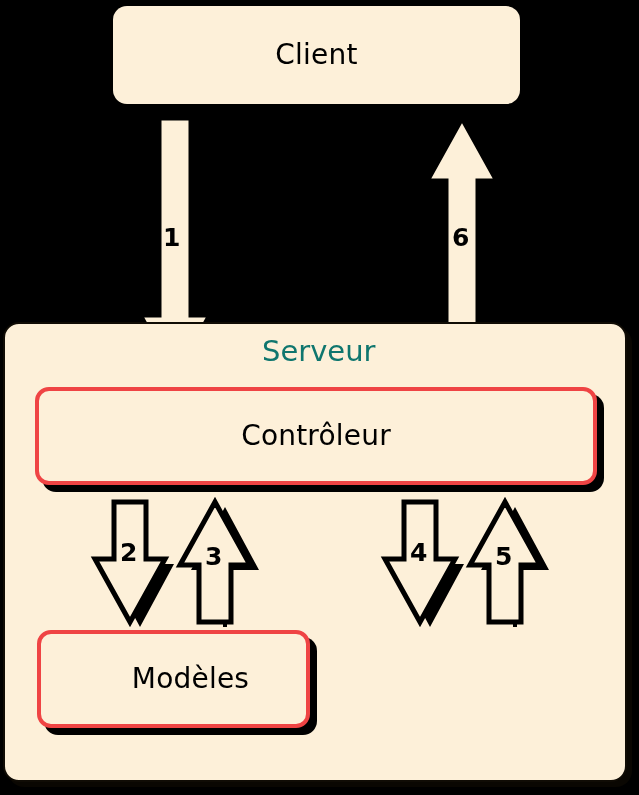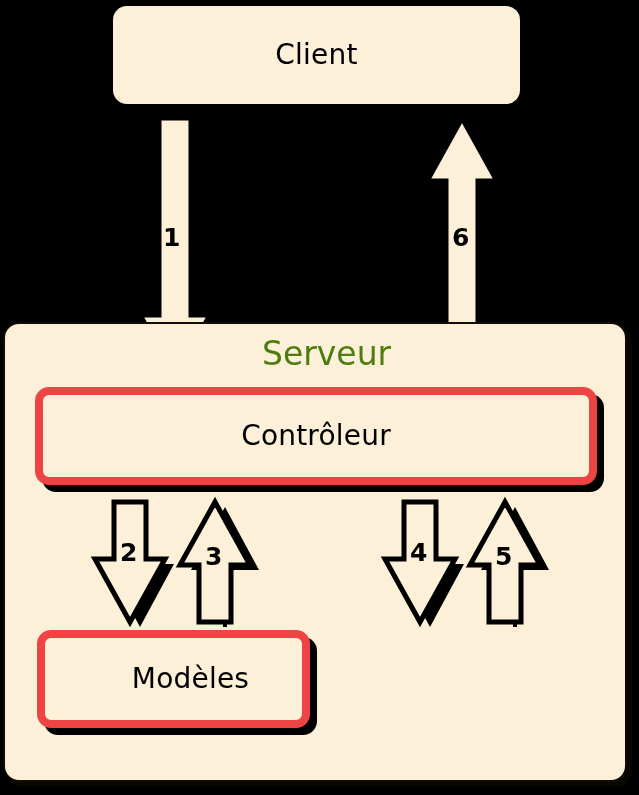--- a/index.html
+++ b/index.html
@@ -48,28 +48,28 @@
     border-radius: 16px;
     background: #FDF0D9;
     border: 2px solid #100C05;
     box-shadow: 5px 5px 0 0 #0A0702;
     display: block;
   }
   #serveur-label {
     position: absolute;
     left: 262px;
     top: 337px;
-    font-size: 33px;
-    color: #4d7c0f;
+    font-size: 29px;
+    color: #0f766e;
     line-height: 1;
     white-space: nowrap;
   }
   
   .inner-box {
-    border: 8px solid #ef4444;
+    border: 4px solid #ef4444;
     border-radius: 14px;
     box-shadow: 7px 7px 0 0 #000000;
   }
   #controleur-box {
     left: 35px;
     top: 387px;
     width: 562px;
     height: 98px;
   }
   #modeles-box {

